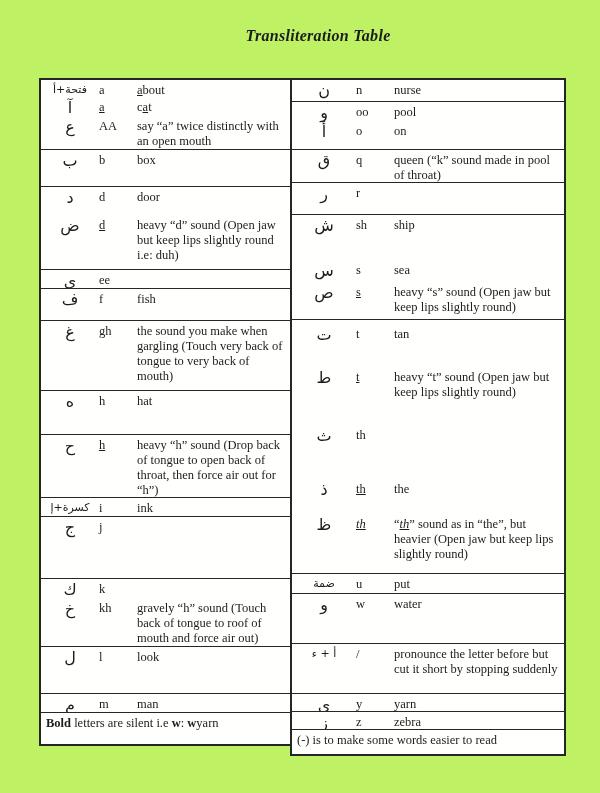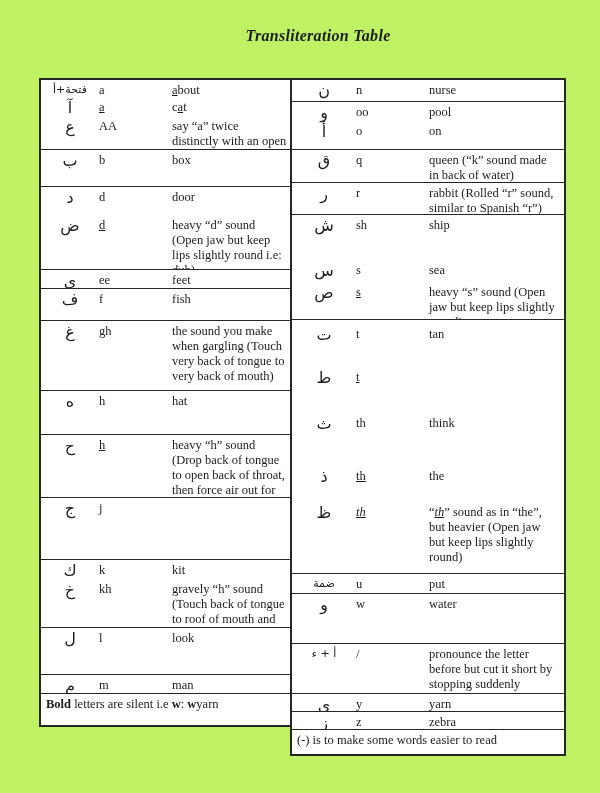--- a/index.html
+++ b/index.html
@@ -18,21 +18,21 @@
   .row{border-bottom:1.6px solid #262626;box-sizing:border-box;overflow:hidden;padding-top:1px;}
   .row:last-child{border-bottom:none;}
   .entry{display:grid;grid-template-columns:58px 38px 1fr;align-items:start;}
   .tbl-right .entry{grid-template-columns:64px 38px 1fr;}
   .ar{
     text-align:center;font-family:"DejaVu Sans",sans-serif;
     font-size:16px;line-height:1.15;padding-top:1px;
   }
   .ar.sm{font-size:11px;padding-top:3px;white-space:nowrap;}
   .tr{font-size:12.5px;line-height:15px;padding-top:2px;}
-  .ex{font-size:12.5px;line-height:15px;padding:2px 5px 0 0;margin-left:35px;}
+  .ex{font-size:12.5px;line-height:15px;padding:2px 5px 0 0;}
   .u{text-decoration:underline;}
   .it{font-style:italic;}
   .b{font-weight:bold;}
   .footer-row{font-size:12.5px;line-height:15px;padding:3px 0 0 5px;}
 </style>
 </head>
 <body>
 
 <div class="page">
   <div class="title">Transliteration Table</div>
@@ -75,21 +75,20 @@
         <div class="ar" dir="rtl">ض</div>
         <div class="tr u">d</div>
         <div class="ex">heavy “d” sound (Open jaw   but keep  lips slightly round  i.e: duh)</div>
       </div>
     </div>
 
     <div class="row" style="height:19px">
       <div class="entry">
         <div class="ar" dir="rtl">ي</div>
         <div class="tr">ee</div>
-        <div class="ex">feet</div>
       </div>
     </div>
 
     <div class="row" style="height:32px">
       <div class="entry">
         <div class="ar" dir="rtl">ف</div>
         <div class="tr">f</div>
         <div class="ex">fish</div>
       </div>
     </div>
@@ -111,33 +110,39 @@
     </div>
 
     <div class="row" style="height:63px">
       <div class="entry">
         <div class="ar" dir="rtl">ح</div>
         <div class="tr u">h</div>
         <div class="ex">heavy “h” sound (Drop back of  tongue to open back of throat, then  force air  out  for “h”)</div>
       </div>
     </div>
 
+    <div class="row" style="height:19px">
+      <div class="entry">
+        <div class="ar sm" dir="rtl">كسرة+إ</div>
+        <div class="tr">i</div>
+        <div class="ex">ink</div>
+      </div>
+    </div>
 
     <div class="row" style="height:62px">
       <div class="entry">
         <div class="ar" dir="rtl">ج</div>
         <div class="tr">j</div>
       </div>
     </div>
 
     <div class="row" style="height:68px">
       <div class="entry">
         <div class="ar" dir="rtl">ك</div>
         <div class="tr">k</div>
-        <div class="ex">kit</div>
       </div>
       <div class="entry">
         <div class="ar" dir="rtl">خ</div>
         <div class="tr">kh</div>
         <div class="ex">gravely “h” sound (Touch back of  tongue to roof of mouth and force air out)</div>
       </div>
     </div>
 
     <div class="row" style="height:47px">
       <div class="entry">
@@ -179,29 +184,28 @@
         <div class="ar" dir="rtl">أ</div>
         <div class="tr">o</div>
         <div class="ex">on</div>
       </div>
     </div>
 
     <div class="row" style="height:33px">
       <div class="entry">
         <div class="ar" dir="rtl">ق</div>
         <div class="tr">q</div>
-        <div class="ex">queen (“k” sound made in back   of   water)</div>
+        <div class="ex">queen (“k” sound made in pool   of   throat)</div>
       </div>
     </div>
 
     <div class="row" style="height:32px">
       <div class="entry">
         <div class="ar" dir="rtl">ر</div>
         <div class="tr">r</div>
-        <div class="ex">rabbit (Rolled “r” sound, similar  to   Spanish  “r”)</div>
       </div>
     </div>
 
     <div class="row" style="height:105px">
       <div class="entry">
         <div class="ar" dir="rtl">ش</div>
         <div class="tr">sh</div>
         <div class="ex">ship</div>
       </div>
       <div class="entry" style="margin-top:26px">
@@ -218,25 +222,25 @@
 
     <div class="row" style="height:254px">
       <div class="entry" style="margin-top:4px">
         <div class="ar" dir="rtl">ت</div>
         <div class="tr">t</div>
         <div class="ex">tan</div>
       </div>
       <div class="entry" style="margin-top:24px">
         <div class="ar" dir="rtl">ط</div>
         <div class="tr u">t</div>
+        <div class="ex">heavy “t”  sound  (Open jaw but  keep lips slightly round)</div>
       </div>
       <div class="entry" style="margin-top:26px">
         <div class="ar" dir="rtl">ث</div>
         <div class="tr">th</div>
-        <div class="ex">think</div>
       </div>
       <div class="entry" style="margin-top:34px">
         <div class="ar" dir="rtl">ذ</div>
         <div class="tr u">th</div>
         <div class="ex">the</div>
       </div>
       <div class="entry" style="margin-top:16px">
         <div class="ar" dir="rtl">ظ</div>
         <div class="tr u it">th</div>
         <div class="ex"><span>“</span><span class="u it">th</span><span>” sound as  in “the”, but heavier  (Open  jaw  but keep  lips  slightly  round)</span></div>

